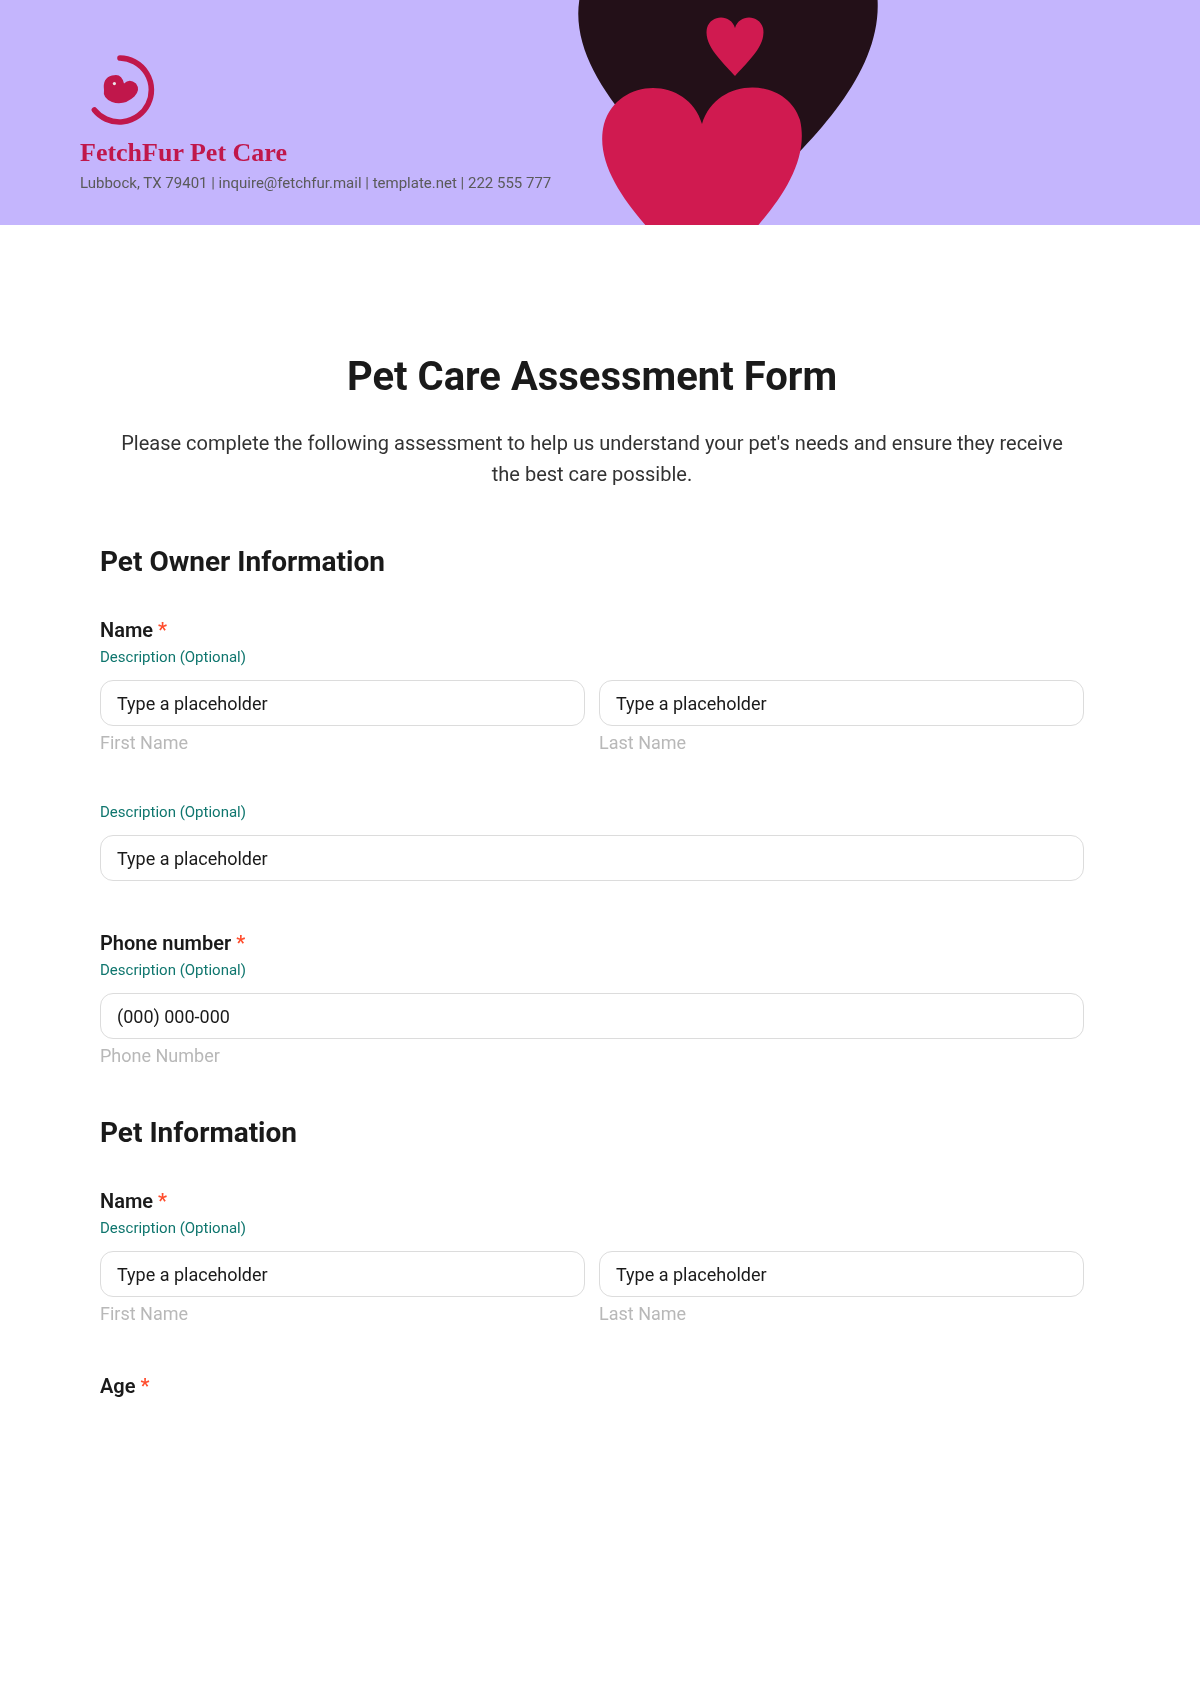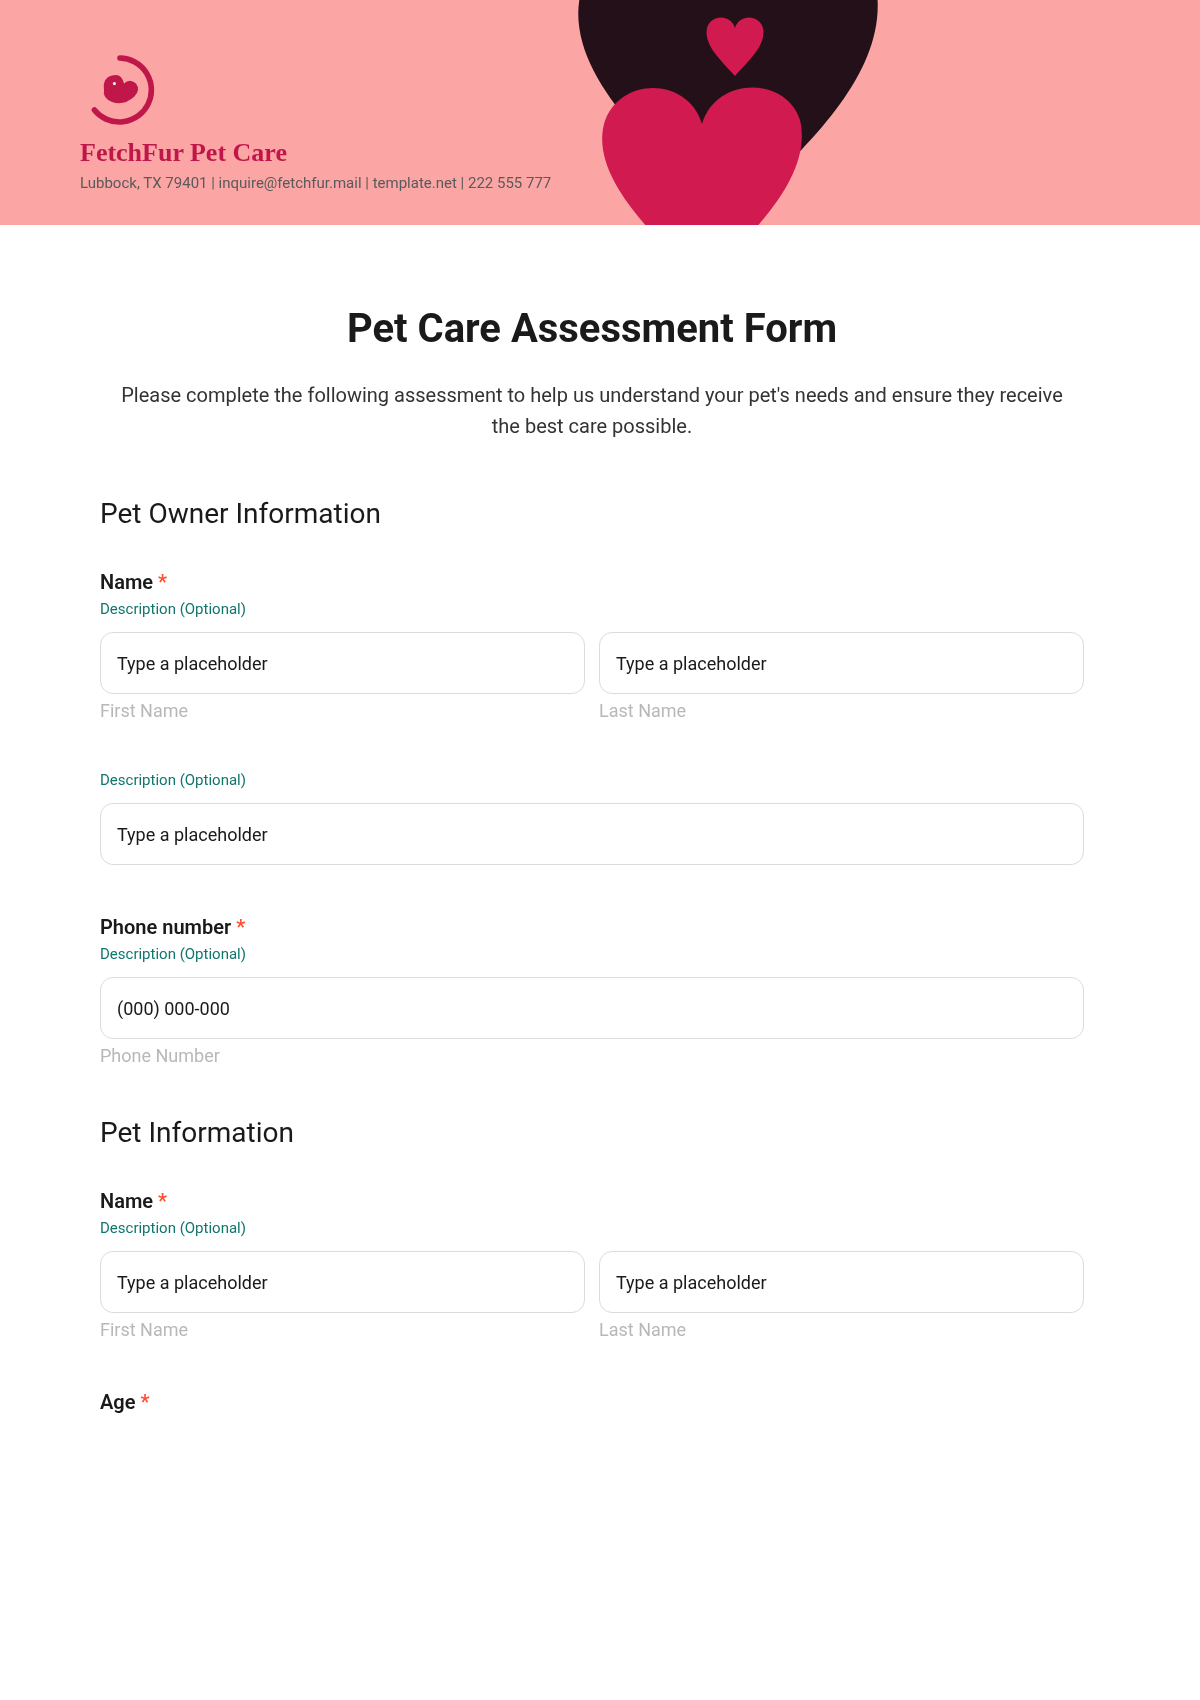--- a/index.html
+++ b/index.html
@@ -3,21 +3,21 @@
 <meta charset="utf-8">
 <style>
   * { box-sizing: border-box; margin: 0; padding: 0; }
   body {
     font-family: -apple-system, BlinkMacSystemFont, "Segoe UI", Roboto, Helvetica, Arial, sans-serif;
     background: #ffffff;
     width: 1200px;
     color: #1a1a1a;
   }
   .header-band {
-    background: #fca5a5;
+    background: #c4b5fd;
     height: 225px;
     position: relative;
     overflow: hidden;
   }
   .logo-block {
     position: absolute;
     left: 80px;
     top: 50px;
   }
   .logo-icon {
@@ -38,39 +38,40 @@
   }
   .heart-decor {
     position: absolute;
     right: 0;
     top: 0;
     width: 650px;
     height: 225px;
   }
   .content {
     padding: 80px 116px 40px 100px;
+    margin-top: 48px;
   }
   .form-title {
     text-align: center;
     font-size: 40px;
     font-weight: 700;
     color: #1a1a1a;
     margin-bottom: 28px;
   }
   .form-intro {
     text-align: center;
     font-size: 20px;
     color: #333;
     line-height: 1.55;
     margin-bottom: 55px;
     padding: 0 10px;
   }
   .section-heading {
     font-size: 28px;
-    font-weight: 400;
+    font-weight: 700;
     color: #1a1a1a;
     margin-bottom: 40px;
   }
   .field-group {
     margin-bottom: 50px;
   }
   .field-label {
     font-size: 20px;
     font-weight: 600;
     color: #1a1a1a;
@@ -87,21 +88,21 @@
   }
   .row-2 {
     display: flex;
     gap: 14px;
   }
   .col {
     flex: 1;
   }
   input.text-input {
     width: 100%;
-    height: 62px;
+    height: 46px;
     border: 1px solid #dcdcdc;
     border-radius: 13px;
     padding: 0 16px;
     font-size: 18px;
     color: #1a1a1a;
     background: #fff;
     font-family: inherit;
   }
   input.text-input::placeholder {
     color: #1a1a1a;

